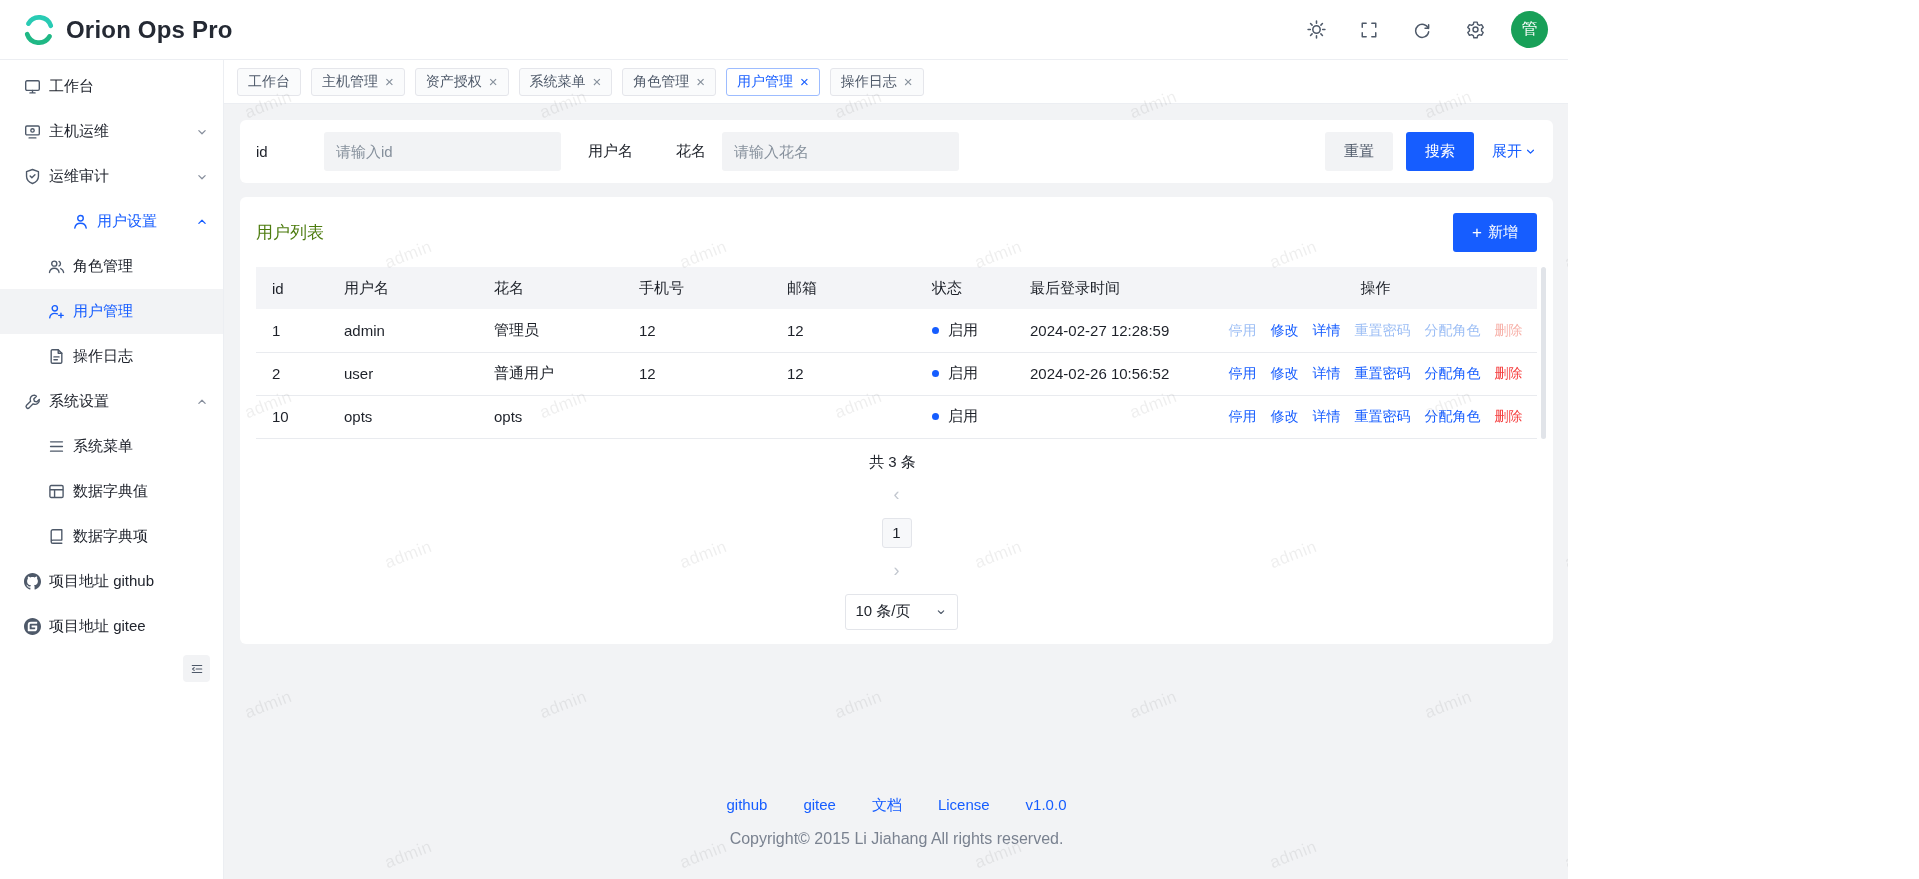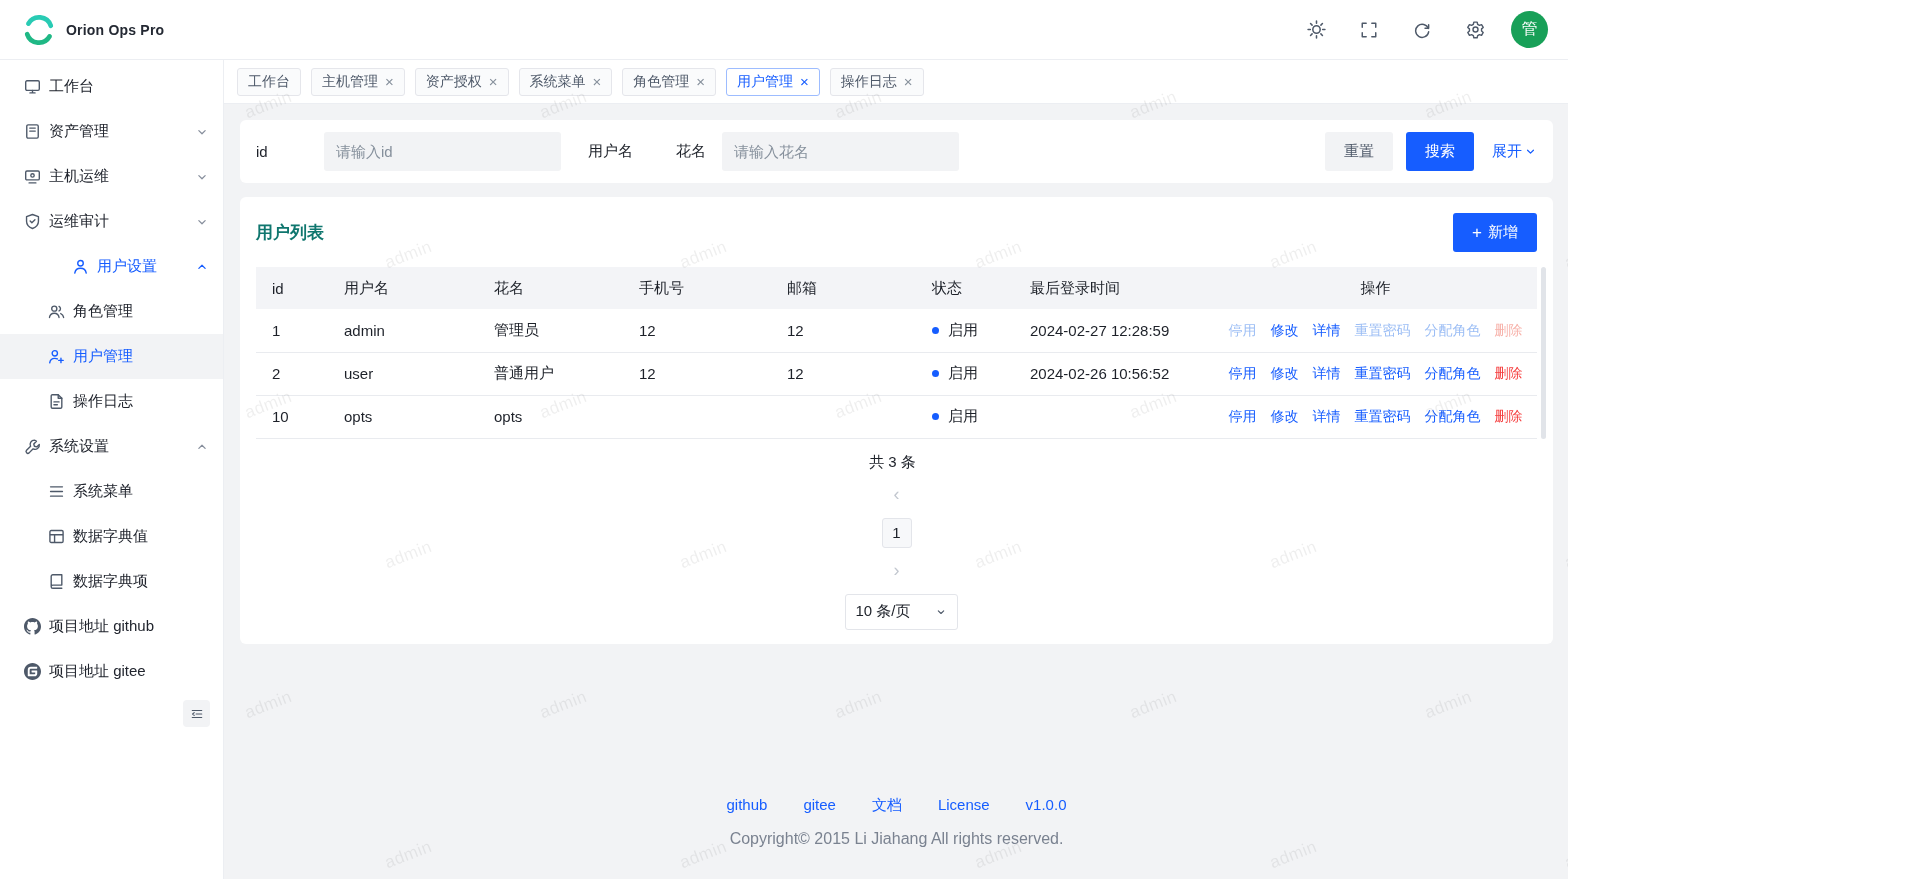--- a/index.html
+++ b/index.html
@@ -3,21 +3,21 @@
 <meta charset="utf-8">
 <style>
   * { margin:0; padding:0; box-sizing:border-box; }
   html,body { width:1919px; height:879px; background:#fff; font-family:"Liberation Sans","DejaVu Sans",sans-serif; color:#1d2129; overflow:hidden; }
   svg { display:block; }
   .app { width:1568px; height:879px; background:#fff; display:flex; flex-direction:column; overflow:hidden; }
 
   
   .hdr { height:60px; flex:none; display:flex; align-items:center; padding:0 20px 0 22px; background:#fff; border-bottom:1px solid #eceef2; position:relative; z-index:3; }
   .logo-wrap { display:flex; align-items:center; gap:10px; }
-  .app-title { font-size:14px; font-weight:700; color:#242933; letter-spacing:.2px; }
+  .app-title { font-size:24px; font-weight:700; color:#242933; letter-spacing:.2px; }
   .hdr-actions { margin-left:auto; display:flex; align-items:center; gap:19px; }
   .icon-btn { width:34px; height:34px; border:none; background:transparent; color:#4e5969; display:flex; align-items:center; justify-content:center; cursor:pointer; }
   .avatar { width:37px; height:37px; border-radius:50%; background:#18a058; color:#fff; font-size:16px; display:flex; align-items:center; justify-content:center; cursor:pointer; }
 
   
   .body { flex:1; display:flex; min-height:0; }
   .sidebar { width:224px; flex:none; background:#fff; border-right:1px solid #eceef2; padding-top:4px; display:flex; flex-direction:column; position:relative; z-index:2; }
   .main { flex:1; min-width:0; display:flex; flex-direction:column; background:#f2f3f5; position:relative; }
 
   
@@ -56,21 +56,21 @@
   .f-input::placeholder { color:#86909c; }
   .f-actions { margin-left:auto; display:flex; align-items:center; gap:13px; }
   .btn { height:39px; padding:0 19px; border:none; border-radius:3px; font-size:15px; cursor:pointer; font-family:inherit; display:inline-flex; align-items:center; gap:6px; }
   .btn.secondary { background:#f2f3f5; color:#4e5969; }
   .btn.primary { background:#165dff; color:#fff; }
   .btn .plus { font-size:17px; line-height:1; }
   .expand-link { color:#165dff; font-size:15px; display:inline-flex; align-items:center; gap:2px; cursor:pointer; margin-left:5px; }
 
   .table-card { margin-top:14px; padding:16px 16px 14px; }
   .tc-head { display:flex; align-items:center; justify-content:space-between; height:39px; }
-  .tc-title { font-size:17px; font-weight:700; color:#0f766e; }
+  .tc-title { font-size:17px; font-weight:400; color:#4d7c0f; }
   .tbl-wrap { margin-top:15px; position:relative; }
   table { width:100%; border-collapse:collapse; table-layout:fixed; }
   th { background:#f3f4f7; font-weight:500; text-align:left; height:42px; padding:0 16px; font-size:15px; color:#1d2129; }
   td { height:43px; padding:0 16px; font-size:15px; color:#1d2129; border-bottom:1px solid #e9ebef; background:#fff; overflow:hidden; white-space:nowrap; }
   th.ops-h { text-align:center; }
   td.ops { text-align:center; padding:0 4px; }
   .act { color:#165dff; font-size:14px; margin:0 7px; cursor:pointer; text-decoration:none; white-space:nowrap; }
   .act.dis { color:#9cbef5; cursor:not-allowed; }
   .act.danger { color:#f53f3f; }
   .act.ddis { color:#f7b2aa; cursor:not-allowed; }
@@ -144,34 +144,20 @@
 
     <aside class="sidebar">
       <div class="mi">
         <span class="ic">
           <svg width="17" height="17" viewBox="0 0 16 16" fill="none" stroke="currentColor" stroke-width="1.3" stroke-linecap="round" stroke-linejoin="round">
             <rect x="1.6" y="2.6" width="12.8" height="9" rx="1.2"></rect>
               <path d="M5.6 14h4.8M8 11.6V14"></path>
           </svg>
         </span>
         <span class="lbl">工作台</span>
-      </div>
-      <div class="mi">
-        <span class="ic">
-          <svg width="17" height="17" viewBox="0 0 16 16" fill="none" stroke="currentColor" stroke-width="1.3" stroke-linecap="round" stroke-linejoin="round">
-            <rect x="2.6" y="1.8" width="10.8" height="12.4" rx="1.2"></rect>
-              <path d="M5.4 4.8h5.2M5.4 7.6h5.2"></path>
-          </svg>
-        </span>
-        <span class="lbl">资产管理</span>
-        <span class="chev">
-          <svg width="14" height="14" viewBox="0 0 16 16" fill="none" stroke="currentColor" stroke-width="1.4" stroke-linecap="round" stroke-linejoin="round">
-              <path d="M4.4 6.4 8 10l3.6-3.6"></path>
-            </svg>
-        </span>
       </div>
       <div class="mi">
         <span class="ic">
           <svg width="17" height="17" viewBox="0 0 16 16" fill="none" stroke="currentColor" stroke-width="1.3" stroke-linecap="round" stroke-linejoin="round">
             <rect x="1.6" y="2.8" width="12.8" height="8.4" rx="1.2"></rect>
               <path d="M4.8 14h6.4"></path>
               <circle cx="8" cy="7" r="1.6"></circle>
           </svg>
         </span>
         <span class="lbl">主机运维</span>

